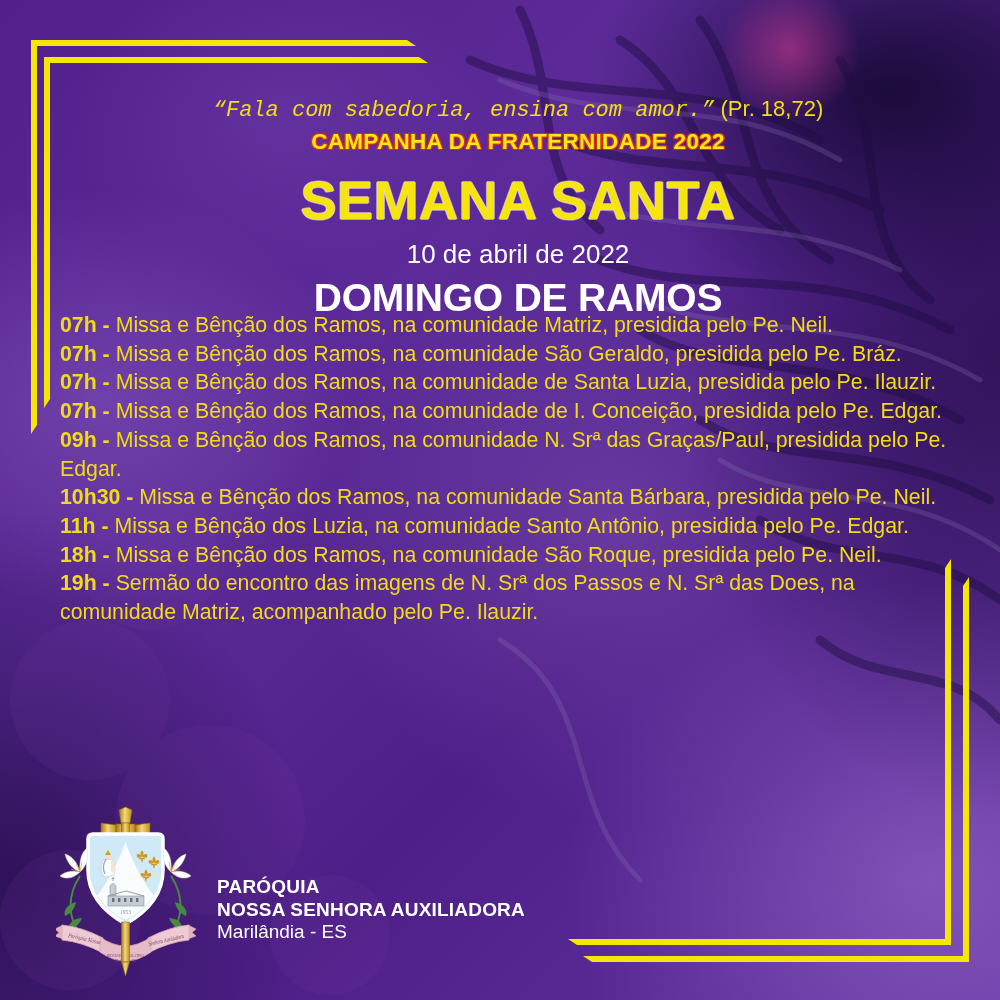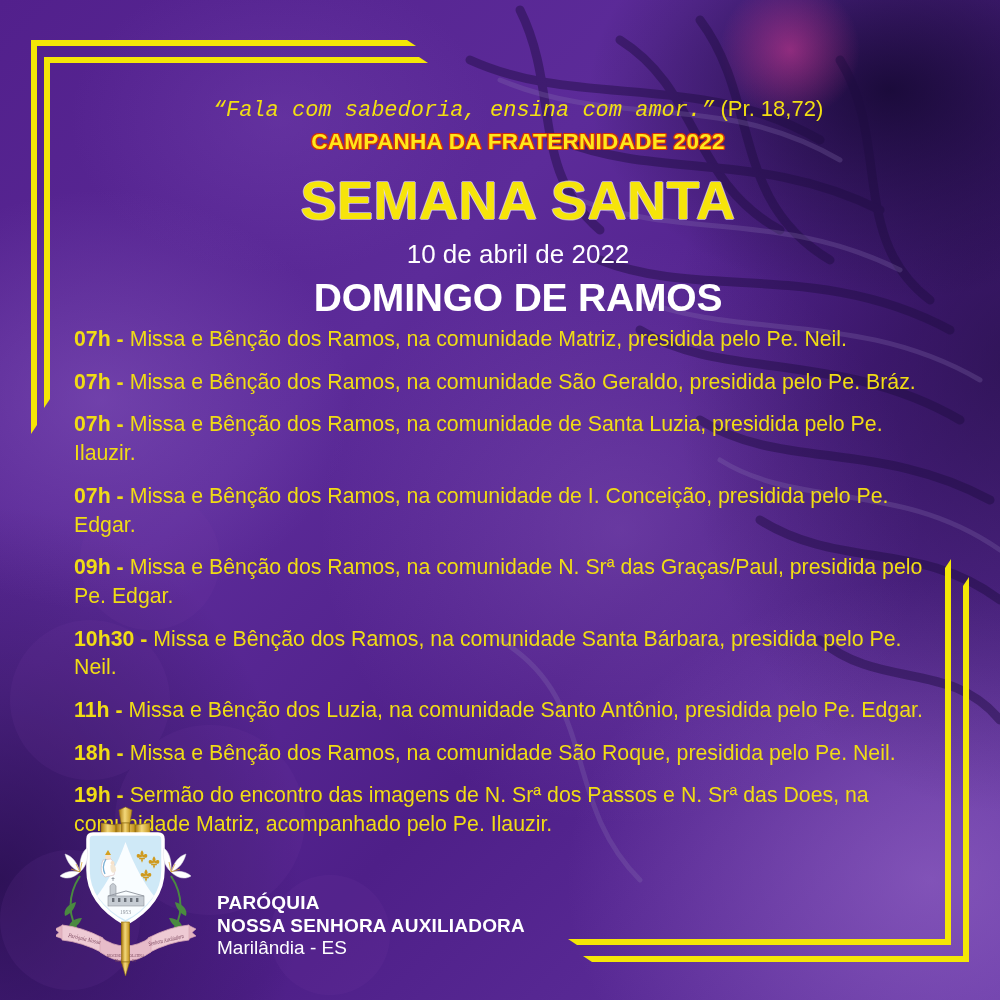--- a/index.html
+++ b/index.html
@@ -43,25 +43,25 @@
   }
   .title{
     margin-top:14px;font-size:54px;font-weight:bold;color:#f6e40a;letter-spacing:.5px;
     text-shadow:1px 0 rgba(255,255,255,.55),-1px 0 rgba(255,255,255,.55),
                 0 1px rgba(255,255,255,.55),0 -1px rgba(255,255,255,.55);
   }
   .date{margin-top:8px;font-size:26px;color:#ffffff;}
   .subtitle{margin-top:6px;font-size:39px;font-weight:bold;color:#ffffff;letter-spacing:-.2px;}
   
   .schedule{position:absolute;left:60px;top:311px;width:888px;font-size:21.3px;line-height:28.7px;color:#f0dc14;}
-  .schedule p{margin:14px;}
+  .schedule p{margin:0;}
   .schedule b{font-weight:bold;}
   
   .crest{position:absolute;left:56px;top:806px;width:145px;height:172px;}
-  .footer-text{position:absolute;left:217px;top:876px;color:#ffffff;font-size:19px;line-height:22.5px;margin-top:16px;}
+  .footer-text{position:absolute;left:217px;top:876px;color:#ffffff;font-size:19px;line-height:22.5px;}
   .footer-text .b{font-weight:bold;letter-spacing:.2px;}
 </style>
 </head>
 <body>
 
 <div class="bg"></div>
 
 <svg class="overlay-svg" width="1000" height="1000" viewBox="0 0 1000 1000" aria-hidden="true">
   <g fill="#7a3fa8" opacity="0.12">
     <circle cx="90" cy="700" r="80"></circle>

